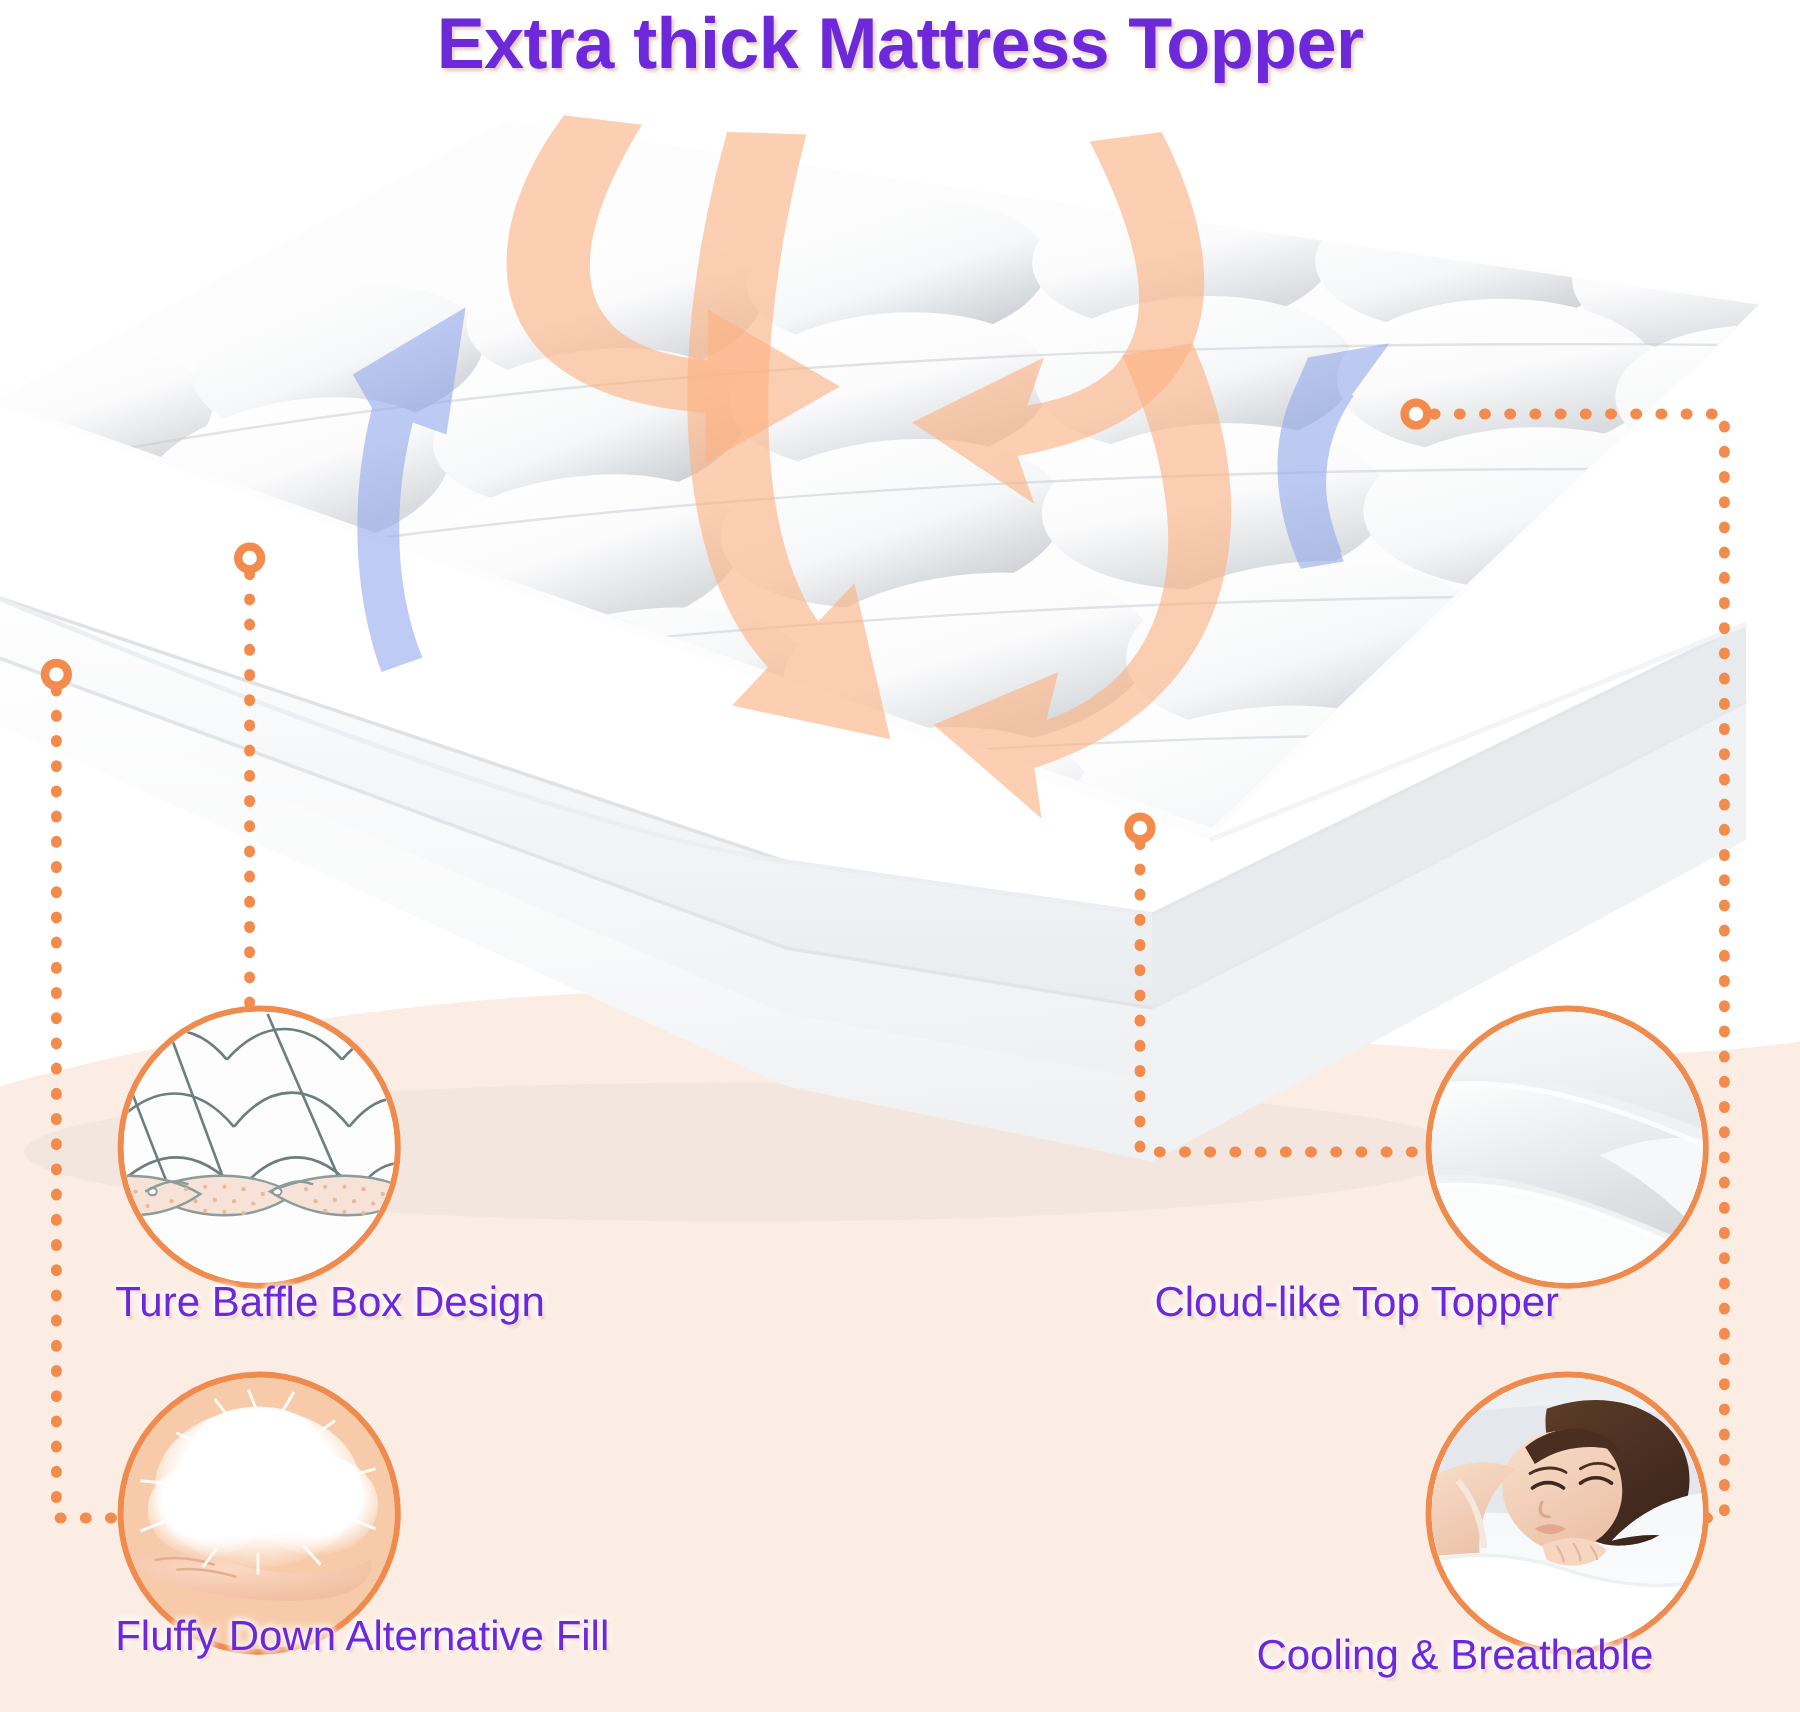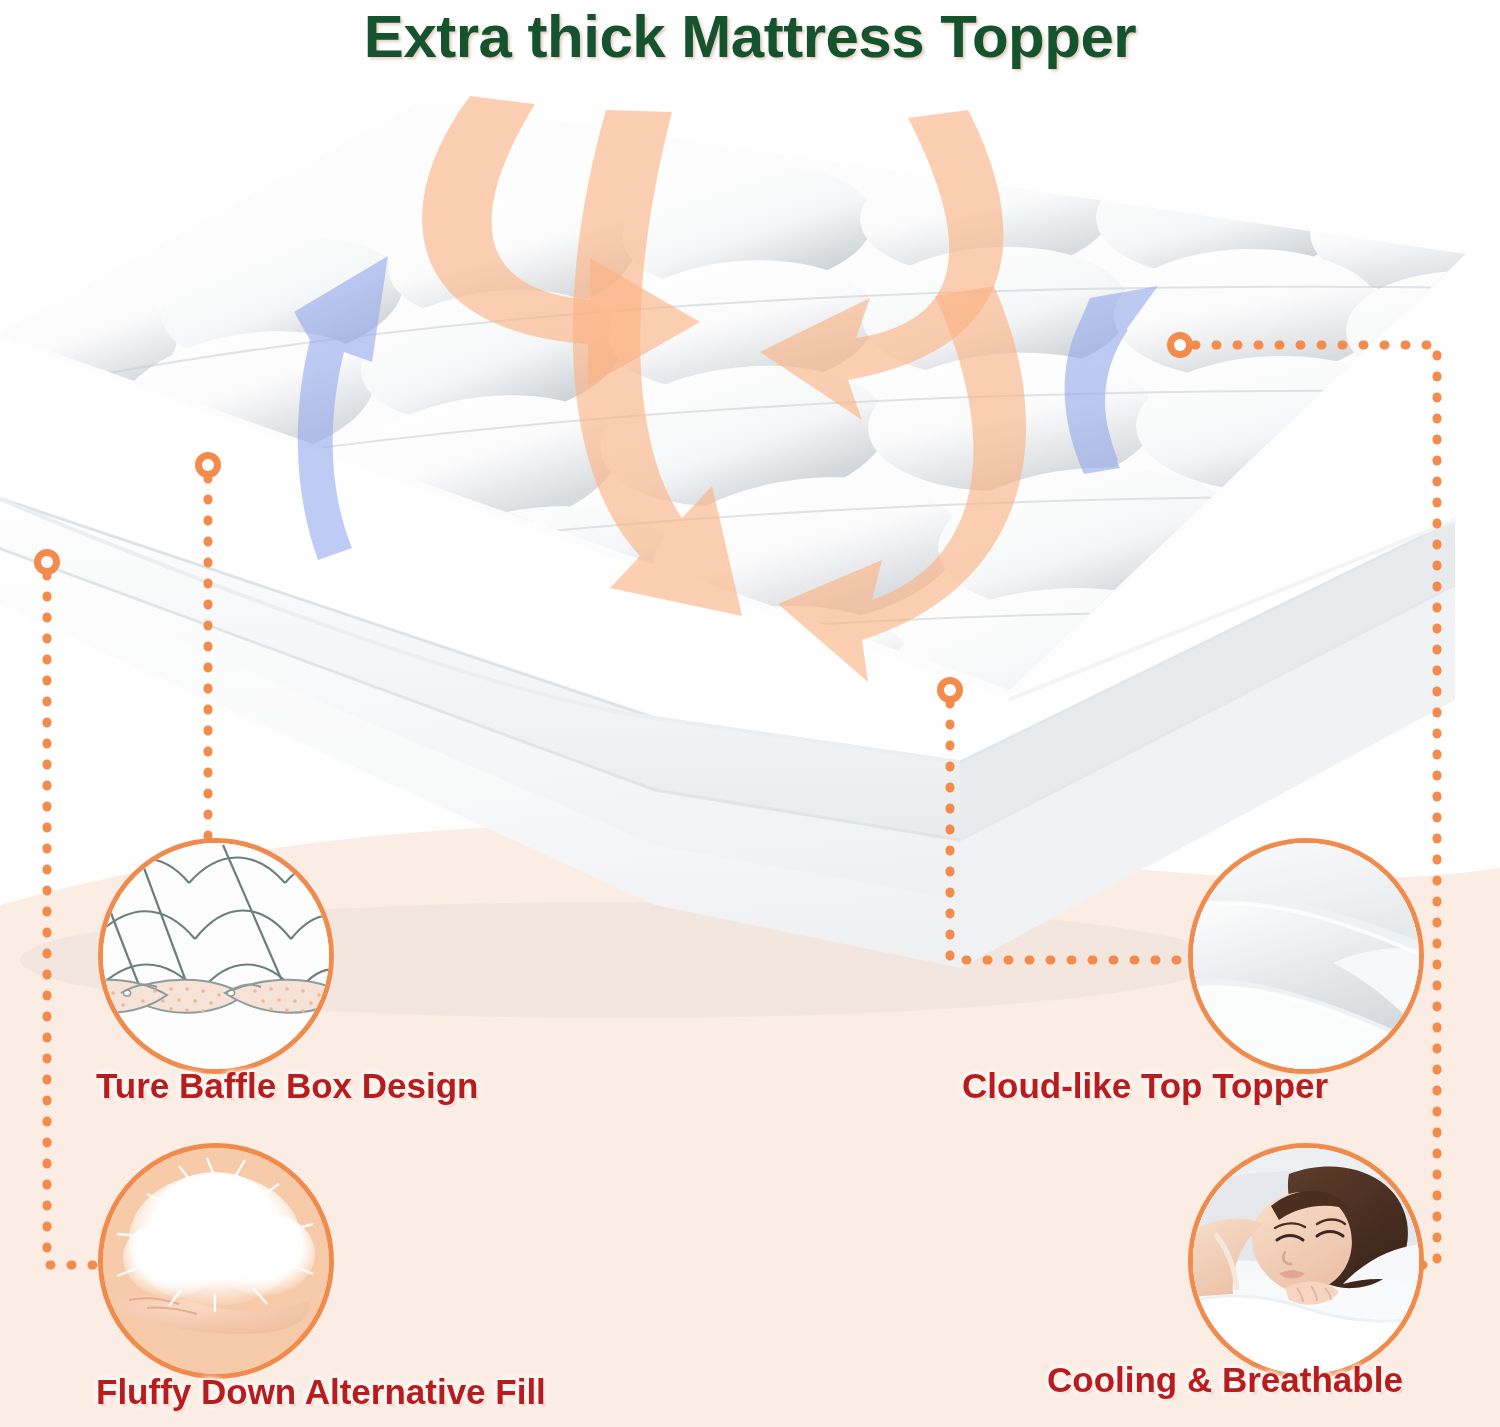--- a/index.html
+++ b/index.html
@@ -14,39 +14,39 @@
   #stage > svg { position:absolute; left:0; top:0; }
 
   .title {
     position:absolute;
     left:0; top:2px;
     width:1500px;
     text-align:center;
     font-size:60px;
     font-weight:bold;
     letter-spacing:-0.5px;
-    color:#14532d;
+    color:#6d28d9;
     text-shadow:2px 2px 3px rgba(170,110,70,0.35);
     white-space:nowrap;
     z-index:40;
   }
 
   .feature-label {
     position:absolute;
     font-size:35px;
-    font-weight:bold;
-    color:#b91c1c;
+    font-weight:normal;
+    color:#6d28d9;
     white-space:nowrap;
     z-index:40;
     text-shadow:
        0 0 7px #fff, 0 0 7px #fff, 0 0 5px #fff,
        2px 2px 2px rgba(180,120,80,0.45);
   }
   #lbl-baffle  { left:96px;  top:1066px; }
-  #lbl-fill    { left:96px;  top:1372px; }
+  #lbl-fill    { left:96px;  top:1344px; }
   #lbl-cloud   { left:962px; top:1066px; }
   #lbl-cool    { left:1003px; top:1360px;margin-left:44px; }
 
   .circle-badge {
     position:absolute;
     width:236px; height:236px;
     border-radius:50%;
     border:5px solid #F08B4E;
     overflow:hidden;
     z-index:35;

